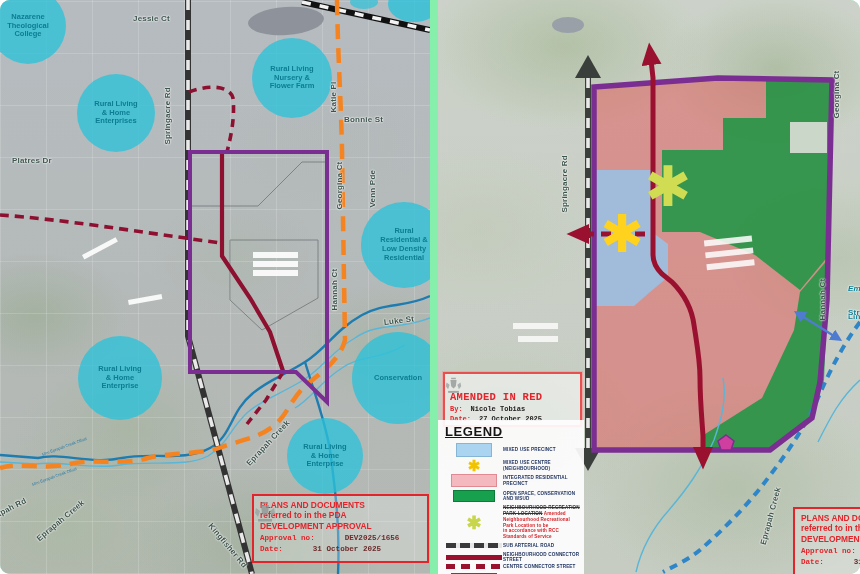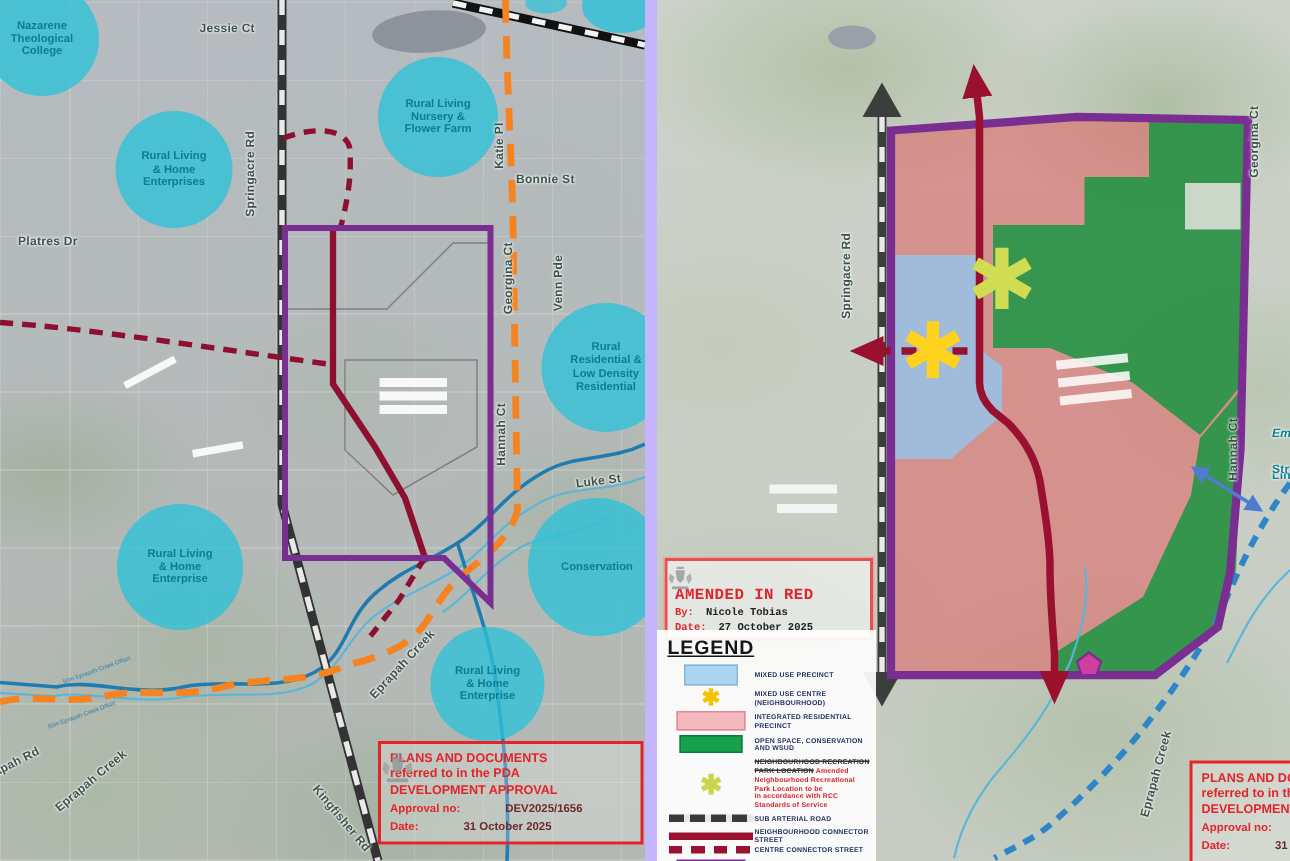--- a/index.html
+++ b/index.html
@@ -1,17 +1,17 @@
 <!DOCTYPE html>
 <html><head>
 <meta charset="utf-8">
 <style>
   html,body{margin:0;padding:0;background:#fff;}
-  #canvas{position:relative;width:860px;height:574px;overflow:hidden;background:#c4b5fd;
-          font-family:"Liberation Sans",sans-serif;}
+  #canvas{position:relative;width:860px;height:574px;overflow:hidden;background:#86efac;
+          font-family:"Liberation Sans",sans-serif;border-radius:10px;}
   .panel{position:absolute;top:0;height:574px;overflow:hidden;}
   #panel-left{left:0;width:430px;
     background:
       radial-gradient(140px 90px at 8% 55%, rgba(150,170,140,.55), transparent 70%),
       radial-gradient(160px 110px at 30% 75%, rgba(160,178,150,.5), transparent 70%),
       radial-gradient(220px 140px at 15% 92%, rgba(168,186,158,.55), transparent 70%),
       radial-gradient(120px 90px at 55% 45%, rgba(170,182,168,.45), transparent 70%),
       radial-gradient(150px 100px at 75% 25%, rgba(175,185,178,.4), transparent 70%),
       radial-gradient(130px 90px at 90% 60%, rgba(158,176,150,.45), transparent 70%),
       radial-gradient(180px 120px at 60% 95%, rgba(150,172,144,.5), transparent 70%),
@@ -34,21 +34,21 @@
           text-shadow:0 0 2px #fff,0 0 2px #fff;letter-spacing:.2px;}
   .vlab{transform-origin:left center;transform:rotate(-90deg);}
   .dlab{transform-origin:left center;}
   .tiny-offset{position:absolute;font-size:4px;color:#2d7ca8;white-space:nowrap;transform-origin:left center;}
   .zone{position:absolute;border-radius:50%;background:rgba(44,194,217,.78);
         display:flex;flex-direction:column;align-items:center;justify-content:center;
         text-align:center;color:#0c7d92;font-weight:700;font-size:7.5px;line-height:1.18;}
   .stamp{position:absolute;border:2px solid #e3242b;background:rgba(255,255,255,.25);
          padding:4px 5px 3px 6px;color:#e3242b;}
   .stamp .t{font-size:8.4px;font-weight:700;line-height:1.22;}
-  .stamp .row{display:flex;gap:6px;margin-top:3px;font-size:7.6px;font-weight:700;}
+  .stamp .row{display:flex;gap:6px;margin-top:3px;font-size:7.6px;font-weight:700;font-family:Liberation Mono, monospace;}
   .stamp .val{color:#6d2a2a;padding-left:24px;}
   .crest{position:absolute;opacity:.75;}
   .amended{position:absolute;border:2px solid #e8504f;outline:1px solid rgba(242,160,160,.8);
            background:rgba(255,255,255,.55);padding:17px 4px 2px 5px;font-family:Liberation Mono, monospace;}
   .amended .t{color:#e3242b;font-weight:700;font-size:10.5px;letter-spacing:.3px;}
   .amended .row{display:flex;gap:8px;font-size:7px;margin-top:2px;}
   .amended .lab{color:#e3242b;font-weight:700;}
   .amended .val{color:#222;font-weight:600;}
   .legend{position:absolute;background:rgba(253,253,253,.93);padding:4px 4px 4px 7px;
           box-sizing:border-box;}

